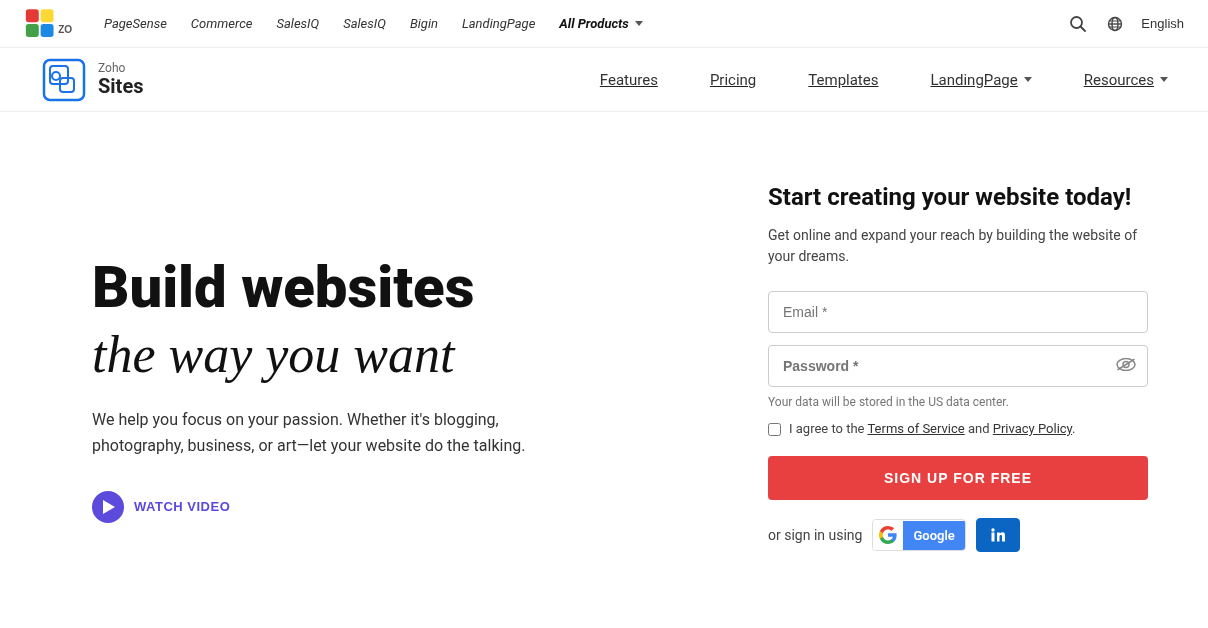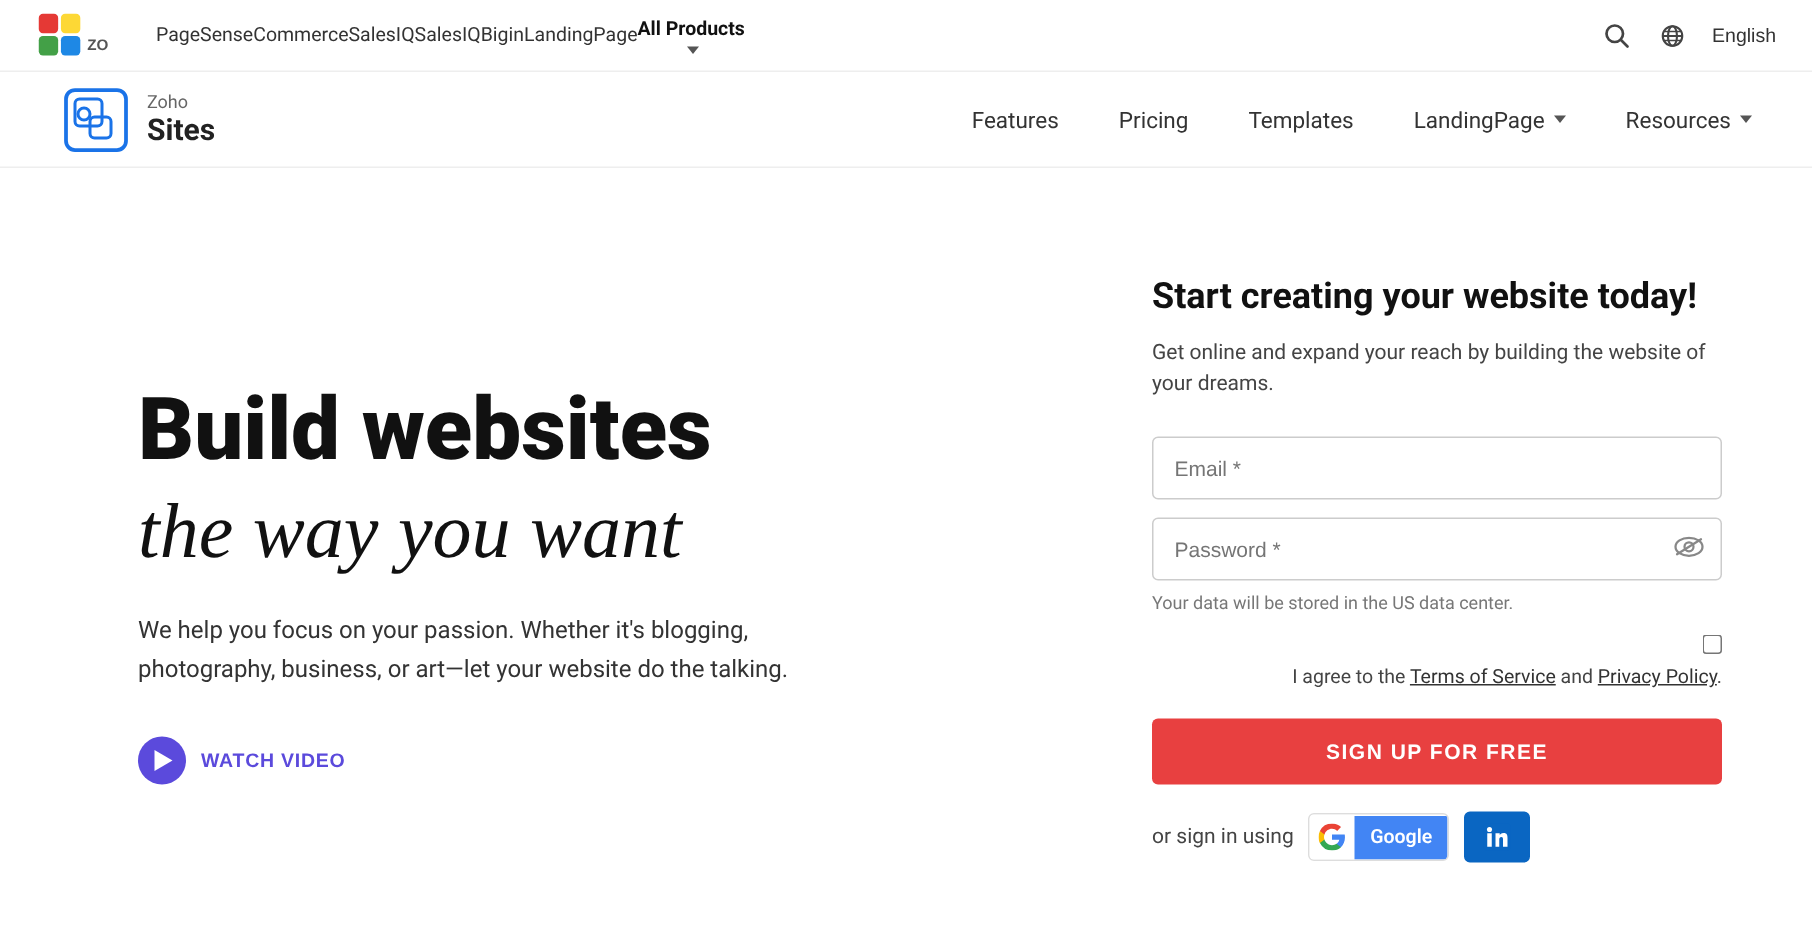--- a/index.html
+++ b/index.html
@@ -20,32 +20,33 @@
       margin-right: 32px;
     }
     .zoho-logo-squares {
       width: 48px;
       height: 36px;
       margin-right: 0;
     }
     .top-nav-links {
       display: flex;
       align-items: center;
+      gap: 24px;
       flex: 1;
+      font-style: italic;
     }
     .top-nav-links a {
       font-size: 13px;
       color: #333;
       text-decoration: none;
       white-space: nowrap;
     }
     .top-nav-links a.active {
       font-weight: 700;
       color: #111;
-      flex-direction: column;
     }
     .top-nav-right {
       display: flex;
       align-items: center;
       gap: 16px;
     }
     .search-icon-btn {
       background: none;
       border: none;
       cursor: pointer;
@@ -88,21 +89,22 @@
       flex-direction: column;
       line-height: 1.1;
       font-size: 15px;
       color: #333;
     }
     .sites-logo-text .zoho-text { font-size: 12px; color: #666; }
     .sites-logo-text .sites-text { font-size: 20px; font-weight: 700; color: #222; }
     .secondary-nav-links {
       display: flex;
       align-items: center;
-      gap: 40px;
+      gap: 52px;
+      text-decoration: underline;
     }
     .secondary-nav-links a {
       font-size: 15px;
       color: #333;
       text-decoration: none;
       white-space: nowrap;
     }
     .nav-dropdown {
       display: flex;
       align-items: center;
@@ -208,43 +210,42 @@
       font-size: 14px;
       color: #333;
       margin-bottom: 12px;
       outline: none;
       background: #fff;
     }
     .password-wrapper {
       position: relative;
       margin-bottom: 8px;
     }
-    .password-wrapper .form-field { margin-bottom: 0; padding-right: 28px; width: 100%; }
+    .password-wrapper .form-field { margin-bottom: 0; padding-right: 28px; width: 100%; font-weight: bold; }
     .eye-icon {
       position: absolute;
       right: 12px;
       top: 50%;
       transform: translateY(-50%);
       color: #888;
       cursor: pointer;
     }
     .data-note {
       font-size: 12px;
       color: #777;
       margin-bottom: 12px;
       margin-top: 6px;
     }
     .terms-row {
       display: flex;
-      align-items: flex-end;
+      align-items: flex-start;
       gap: 8px;
       margin-bottom: 20px;
       font-size: 13px;
       color: #444;
-      flex-direction: column;
     }
     .terms-row input[type="checkbox"] {
       margin-top: 2px;
       flex-shrink: 0;
     }
     .terms-row a { color: #333; text-decoration: underline; }
     .signup-btn {
       width: 100%;
       padding: 14px;
       background: #e84040;

